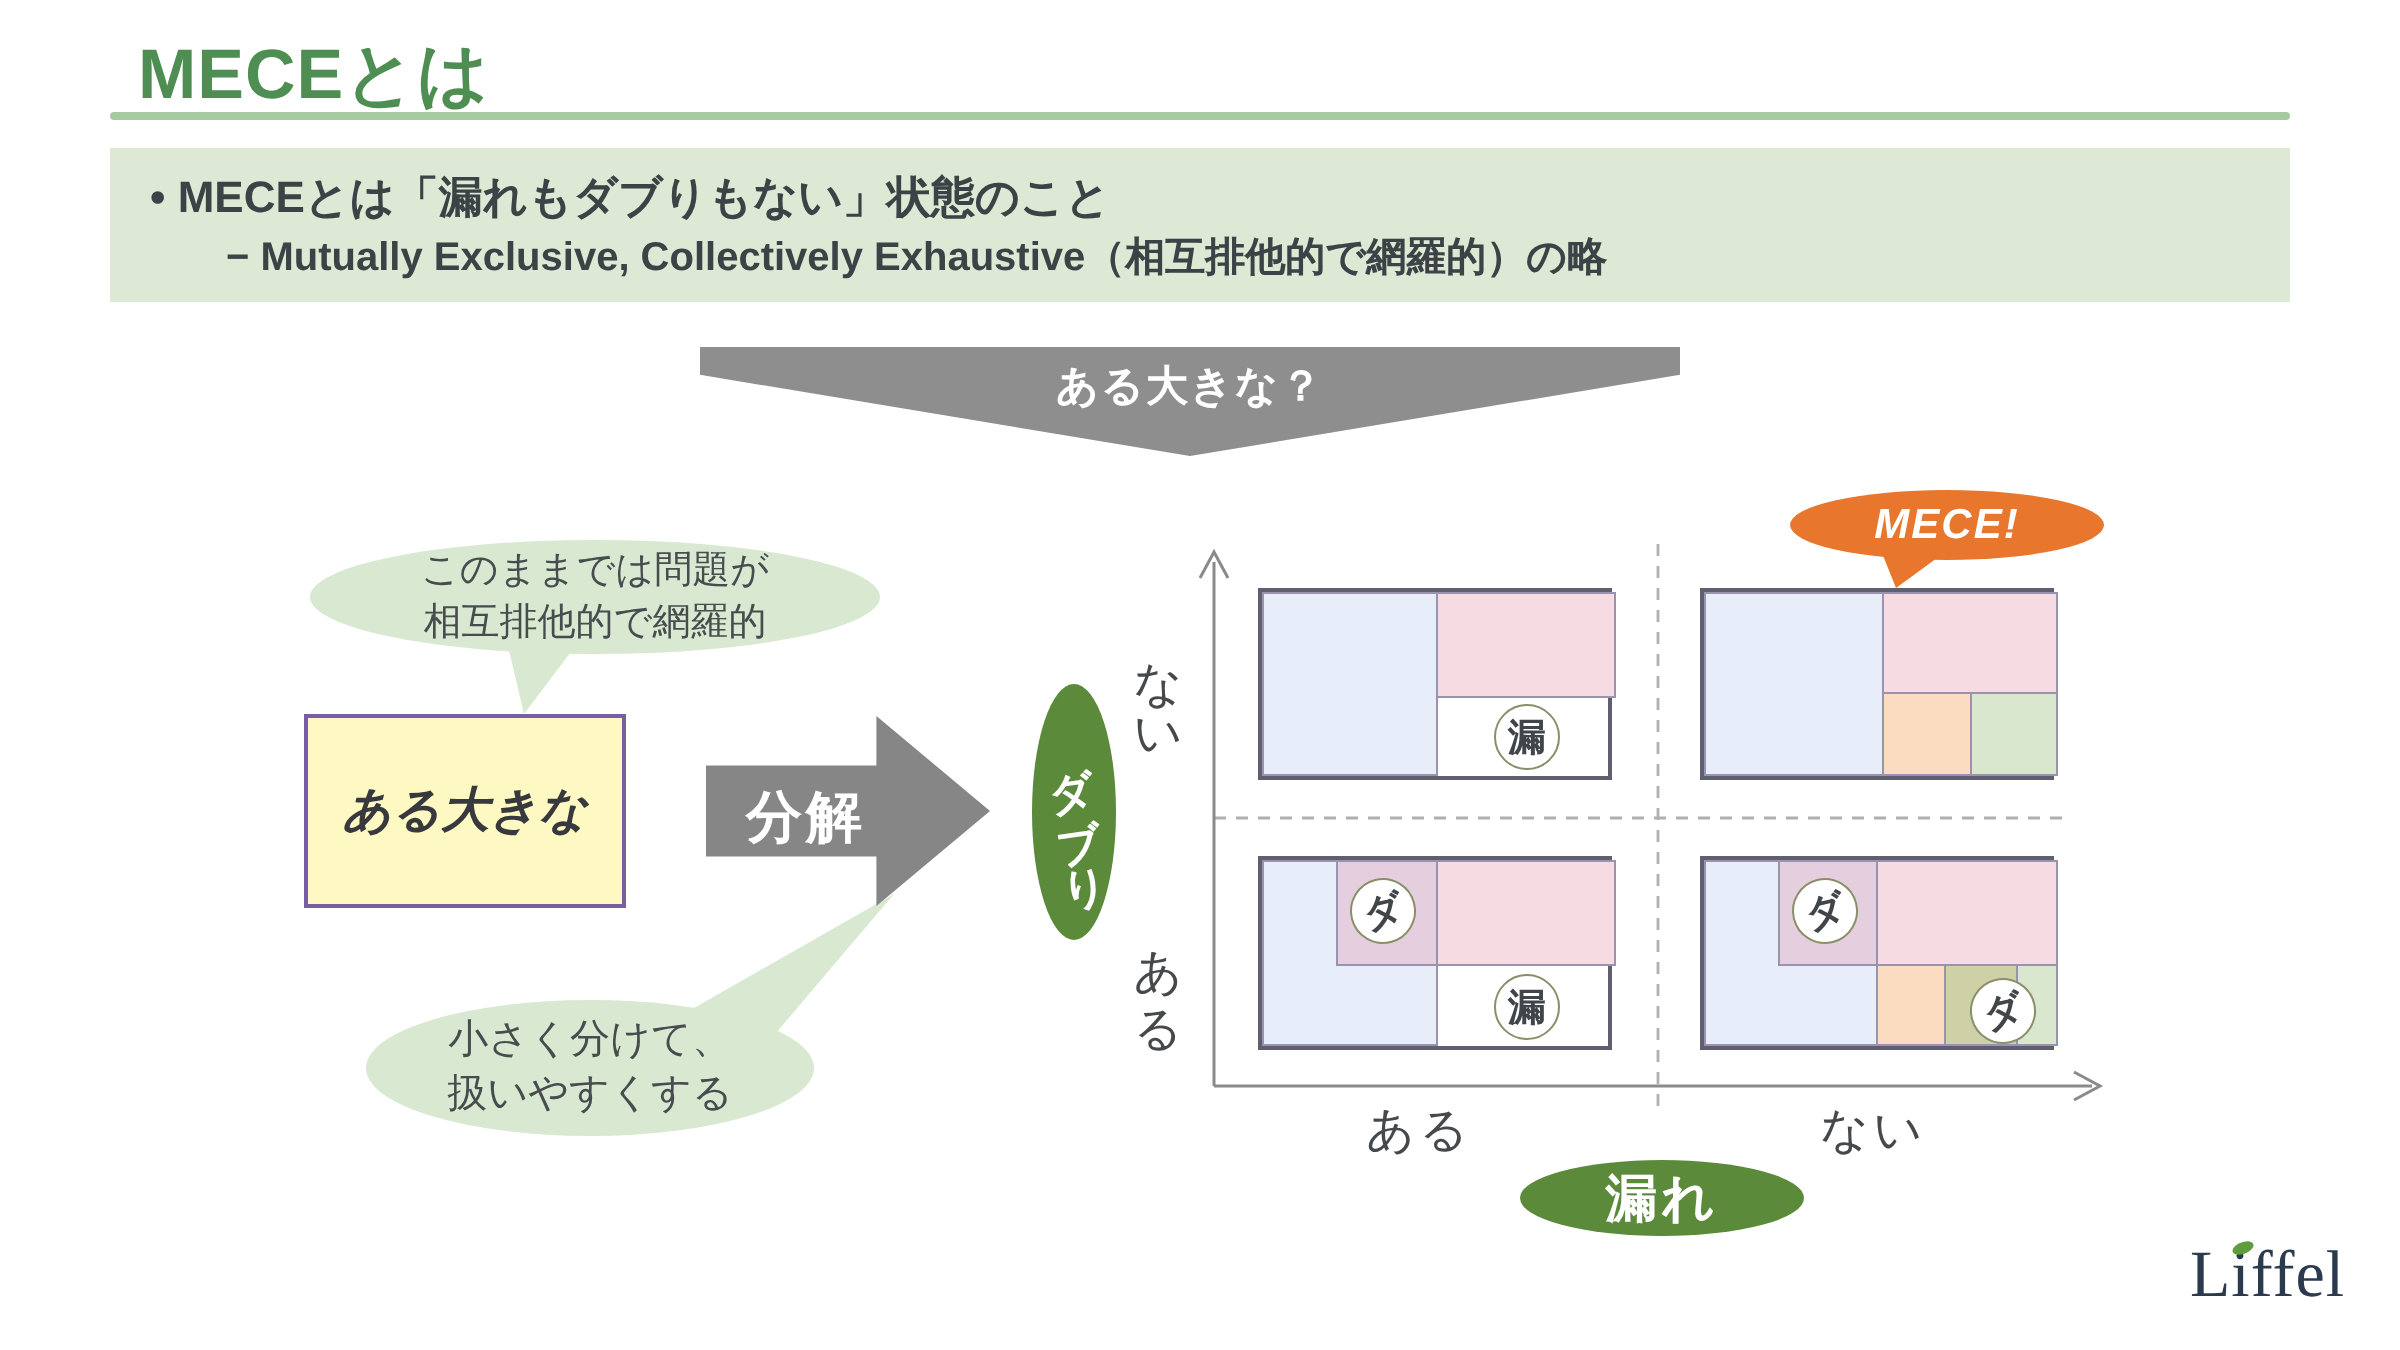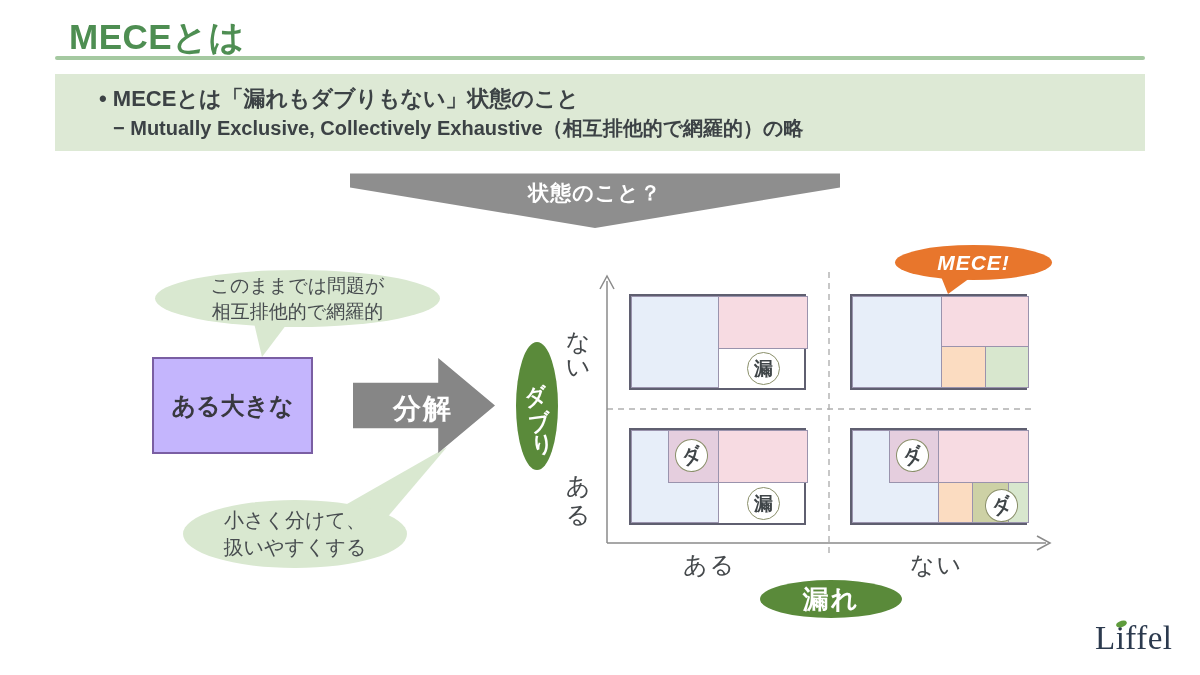--- a/index.html
+++ b/index.html
@@ -12,21 +12,21 @@
   .abs{position:absolute;}
 
   
   .page-title{
     left:57px;top:14px;font-size:35px;font-weight:bold;color:#4e8e52;
     letter-spacing:0.5px;
     margin-left:12px;
   }
   .title-underline{left:55px;top:56px;width:1090px;height:4px;background:#a5c9a1;border-radius:2px;}
   .summary-band{left:55px;top:74px;width:1090px;height:77px;background:#dde9d5;}
-  .summary-line1{left:20px;top:10px;font-size:22px;font-weight:bold;color:#3c4245;margin-left:24px;}
+  .summary-line1{left:20px;top:10px;font-size:22px;font-weight:bold;color:#3c4245;}
   .summary-line2{left:58px;top:41px;font-size:20px;font-weight:bold;color:#3c4245;}
 
   
   .chevron{
     left:350px;top:170px;width:490px;height:58px;background:#8e8e8e;
     clip-path:polygon(0% 6%,100% 6%,100% 30%,50% 100%,0% 30%);
   }
   .chevron-label{
     left:350px;top:179px;width:490px;text-align:center;
     font-size:21px;font-weight:bold;color:#ffffff;letter-spacing:1px;
@@ -37,31 +37,31 @@
     background:#d9e8d0;border-radius:50%;
     display:flex;align-items:center;justify-content:center;text-align:center;
   }
   .bubble-top{left:155px;top:258px;width:285px;height:57px;margin-top:12px;}
   .bubble-bottom{left:183px;top:500px;width:224px;height:68px;}
   .bubble-text{font-size:19px;line-height:1.35;color:#474c4f;font-weight:500;}
   .bubble-bottom .bubble-text{font-size:20px;}
 
   .problem-box{
     left:152px;top:357px;width:161px;height:97px;
-    background:#c4b5fd;border:2.5px solid #7a5ea3;box-sizing:border-box;
-    display:flex;align-items:center;justify-content:center;text-align:right;
+    background:#fef9c3;border:2.5px solid #7a5ea3;box-sizing:border-box;
+    display:flex;align-items:center;justify-content:center;text-align:right;font-style:italic;
   }
   .problem-text{font-size:24px;font-weight:bold;color:#38383f;line-height:1.3;}
 
   .bunkai-arrow{
     left:353px;top:358px;width:142px;height:95px;background:#868686;
     clip-path:polygon(0 26%,60% 26%,60% 0,100% 50%,60% 100%,60% 74%,0 74%);
   }
   .bunkai-label{
-    left:353px;top:390px;width:100px;text-align:right;
+    left:353px;top:390px;width:100px;text-align:center;
     font-size:28px;font-weight:bold;color:#ffffff;letter-spacing:2px;
   }
 
   
   .quad{border:2px solid #5f5f70;box-sizing:border-box;background:#ffffff;}
   .q-tl{left:629px;top:294px;width:177px;height:96px;}
   .q-tr{left:850px;top:294px;width:177px;height:96px;}
   .q-bl{left:629px;top:428px;width:177px;height:97px;}
   .q-br{left:850px;top:428px;width:177px;height:97px;}
   .cell{position:absolute;box-sizing:border-box;border:1px solid #9a93ad;}
@@ -139,21 +139,21 @@
 </svg>
 
 <div class="abs page-title">MECEとは</div>
 <div class="abs title-underline"></div>
 <div class="abs summary-band">
   <div class="abs summary-line1">• MECEとは「漏れもダブりもない」状態のこと</div>
   <div class="abs summary-line2">− Mutually Exclusive, Collectively Exhaustive（相互排他的で網羅的）の略</div>
 </div>
 
 <div class="abs chevron"></div>
-<div class="abs chevron-label">状態のこと？</div>
+<div class="abs chevron-label">ある大きな？</div>
 
 <div class="abs bubble bubble-top">
   <div class="bubble-text">
     <div>このままでは問題が</div>
     <div>相互排他的で網羅的</div>
   </div>
 </div>
 
 <div class="abs problem-box">
   <div class="problem-text">

